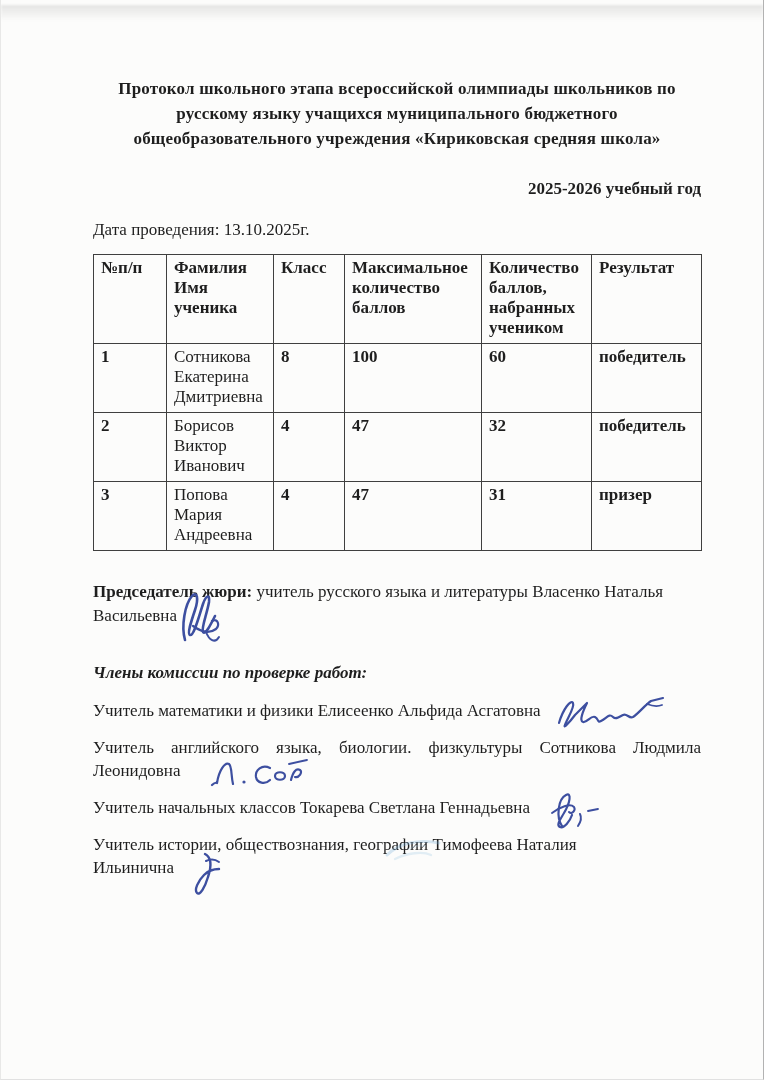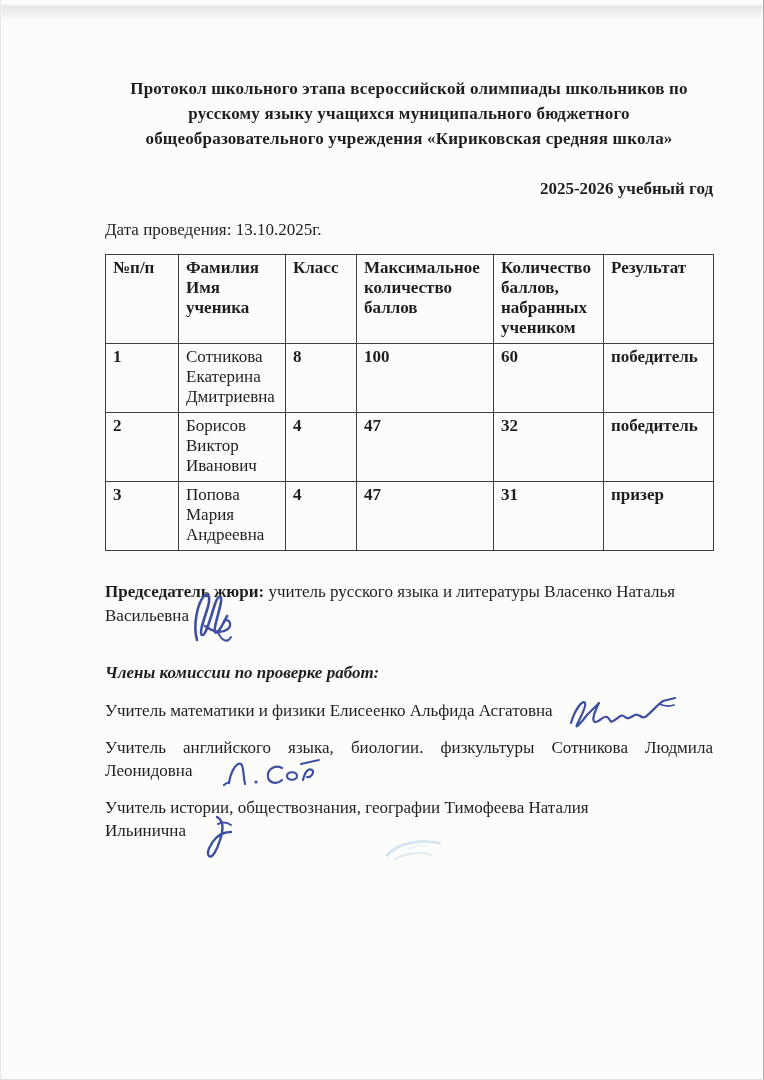--- a/index.html
+++ b/index.html
@@ -16,21 +16,21 @@
     border-left:1px solid rgba(120,120,120,0.15);
     border-bottom:1px solid rgba(120,120,120,0.2);
   }
   .scan-top-shadow {
     position:absolute; top:5px; left:0; right:0; height:16px;
     background:linear-gradient(180deg, rgba(110,110,110,0.16), rgba(110,110,110,0.0));
     filter:blur(1px);
     pointer-events:none;
   }
   .content {
-    position:absolute; left:104px; top:76px; width:608px;
+    position:absolute; left:92px; top:76px; width:608px;
   }
   .title-line {
     text-align:center; font-weight:bold; font-size:17px; line-height:25px;
     letter-spacing:0.2px;
   }
   .year-line {
     text-align:right; font-weight:bold; font-size:17px; line-height:25px;
     margin-top:25px;
   }
   .date-line {
@@ -161,20 +161,29 @@
       <svg class="sig sig-inline" width="100" height="30" viewBox="0 0 100 30" style="margin:-8px 0 -10px 24px">
         <path stroke-width="2.2" d="M3 27 C5 25 6 24 8 25 M8 25 C10 12 16 4 20 6 C23 8 22 18 24 26"></path>
         <circle cx="35" cy="24" r="1.6" fill="var(--ink,#3d4fa0)" stroke="none"></circle>
         <path stroke-width="2.2" d="M61 10 C53 6 46 12 47 19 C48 25 56 27 61 22"></path>
         <path stroke-width="2.2" d="M66 18 C66 13 76 13 76 18 C76 23 66 23 66 18"></path>
         <path stroke-width="2.2" d="M82 22 C84 14 87 10 91 12 C94 14 90 20 86 19"></path>
         <path stroke-width="1.8" d="M80 6 L98 2"></path>
       </svg>
     </div>
 
+    <div class="member-para">
+      <span>Учитель начальных классов Токарева Светлана Геннадьевна</span>
+      <svg class="sig sig-inline" width="58" height="44" viewBox="0 0 58 44" style="margin:-14px 0 -18px 8px">
+        <path stroke-width="2.2" d="M20 37 C14 28 16 10 24 6 C30 3 28 14 22 24 C18 31 14 36 18 38 C22 40 28 32 30 26"></path>
+        <path stroke-width="2" d="M10 24 C18 18 28 14 32 18 C34 21 30 26 27 23"></path>
+        <path stroke-width="2" d="M38 25 C40 29 38 34 36 37"></path>
+        <path stroke-width="1.8" d="M46 22 L56 20"></path>
+      </svg>
+    </div>
 
     <div class="member-para">
       <span>Учитель истории, обществознания, географии Тимофеева Наталия</span><br>
       <span>Ильинична</span>
       <svg class="sig sig-inline" width="36" height="50" viewBox="0 0 36 50" style="margin:-12px 0 -22px 10px">
         <path stroke-width="2.4" d="M17 5 C23 8 24 16 20 28 C17 38 12 47 9 44 C6 41 10 32 16 26 C20 22 26 20 31 20"></path>
         <path stroke-width="2" d="M18 12 C22 10 27 10 31 13"></path>
       </svg>
     </div>
 

